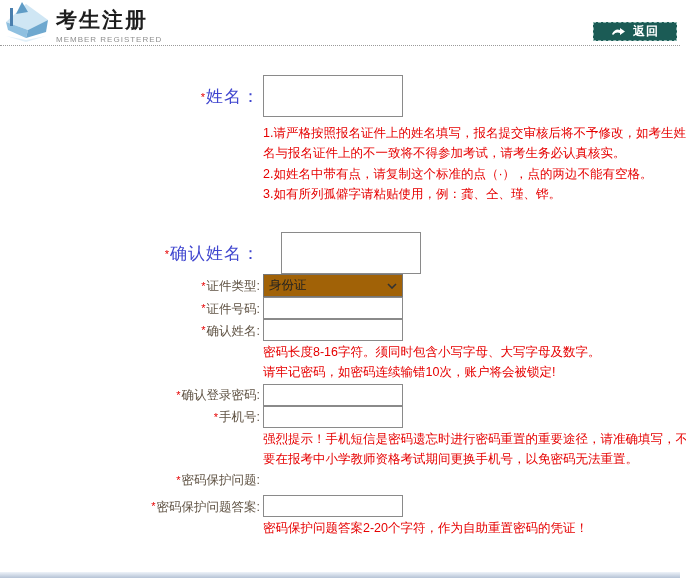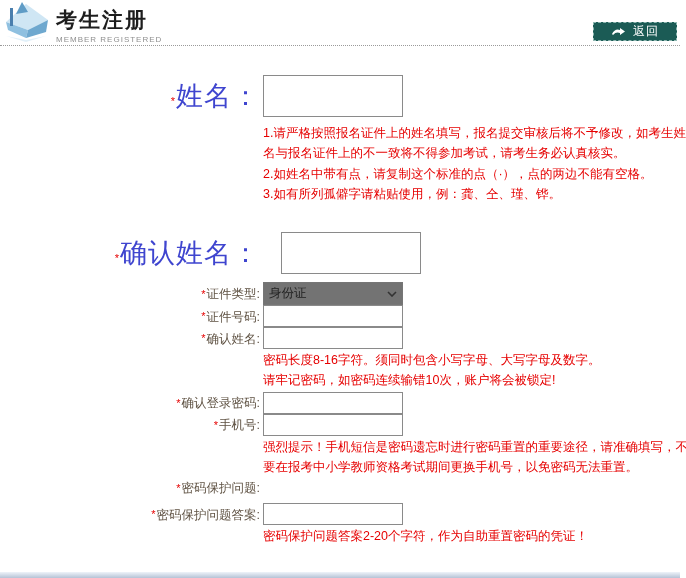--- a/index.html
+++ b/index.html
@@ -10,46 +10,46 @@
   
   .header { position:relative; height:46px; border-bottom:1px dotted #9a9a9a; }
   .hicon { position:absolute; left:2px; top:0; }
   .htitle-wrap { position:absolute; left:56px; top:6px; }
   .htitle { font-size:21px; font-weight:bold; color:#1d1d1d; letter-spacing:2px;
     font-family:"Liberation Sans","DejaVu Sans",sans-serif; }
   .hsub { font-size:8px; color:#8f8f8f; letter-spacing:1px; margin-top:1px; }
   .back-btn { position:absolute; right:3px; top:22px; width:84px; height:19px;
     background:#1b5b55; border:1px dashed #8fb8b2; display:flex; align-items:center;
     justify-content:center; gap:7px; cursor:pointer; }
-  .back-btn .blabel { color:#ffffff; font-size:12px; font-weight:normal; letter-spacing:1px; }
+  .back-btn .blabel { color:#ffffff; font-size:12px; font-weight:bold; letter-spacing:1px; }
 
   
   .form { position:relative; padding-top:29px; }
   .row { display:flex; align-items:center; }
   .lab-col { width:260px; text-align:right; flex:0 0 260px; white-space:nowrap; }
   .fld-col { padding-left:3px; }
 
-  .big-label { font-size:27px; color:#3f45cf; letter-spacing:1px; }
+  .big-label { font-size:17px; color:#3f45cf; letter-spacing:1px; }
   .sm-label  { font-size:12.5px; color:#5f5243; }
   .ast { color:#e60000; font-size:11px; vertical-align:middle; margin-right:1px; }
 
   .big-input { width:140px; height:42px; border:1px solid #8a8a8a; background:#fff; font-size:18px; padding:0 4px; }
   .sm-input  { width:140px; height:22px; border:1px solid #8a8a8a; background:#fff; font-size:13px; padding:0 4px; }
-  .sel { width:140px; height:23px; border:1px solid #767676; background:#737373;
+  .sel { width:140px; height:23px; border:1px solid #767676; background:#a16207;
     display:flex; align-items:center; justify-content:space-between; padding:0 5px; cursor:pointer; }
   .sel .sval { font-size:12.5px; color:#222; }
   .chev { font-size:11px; color:#333; line-height:1; }
 
   .help { color:#e60000; font-size:12.5px; line-height:1.62; margin-left:263px; }
   .help.w425 { width:425px; }
   .help.w430 { width:432px; }
 
   .name-row { } 
   .gap-confirm { margin-top:28px;gap:18px; }
-  .gap10 { margin-top:8px; }
+  .gap10 { margin-top:0; }
   .gap8 { margin-top:0; }
   .gap6 { margin-top:6px; }
   .gap4 { margin-top:1px; }
 
   .bottom-bar { position:absolute; left:0; bottom:0; width:100%; height:6px;
     background:linear-gradient(#eef3f9, #b5c3d6); }
 </style>
 </head>
 <body>
 

